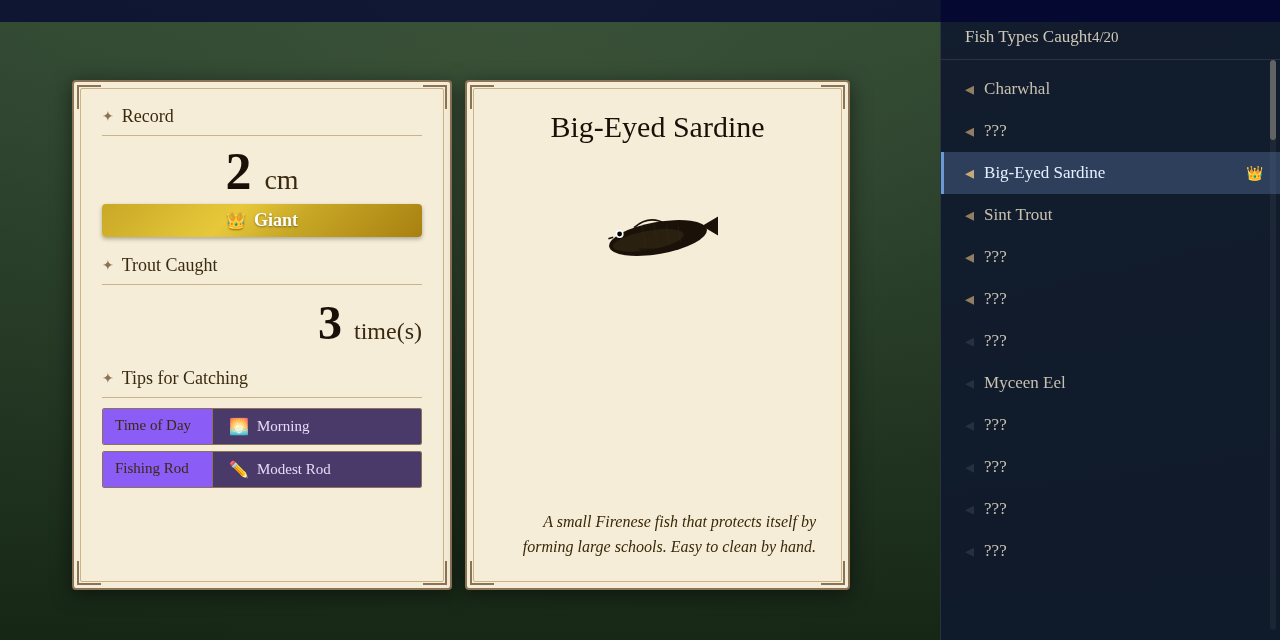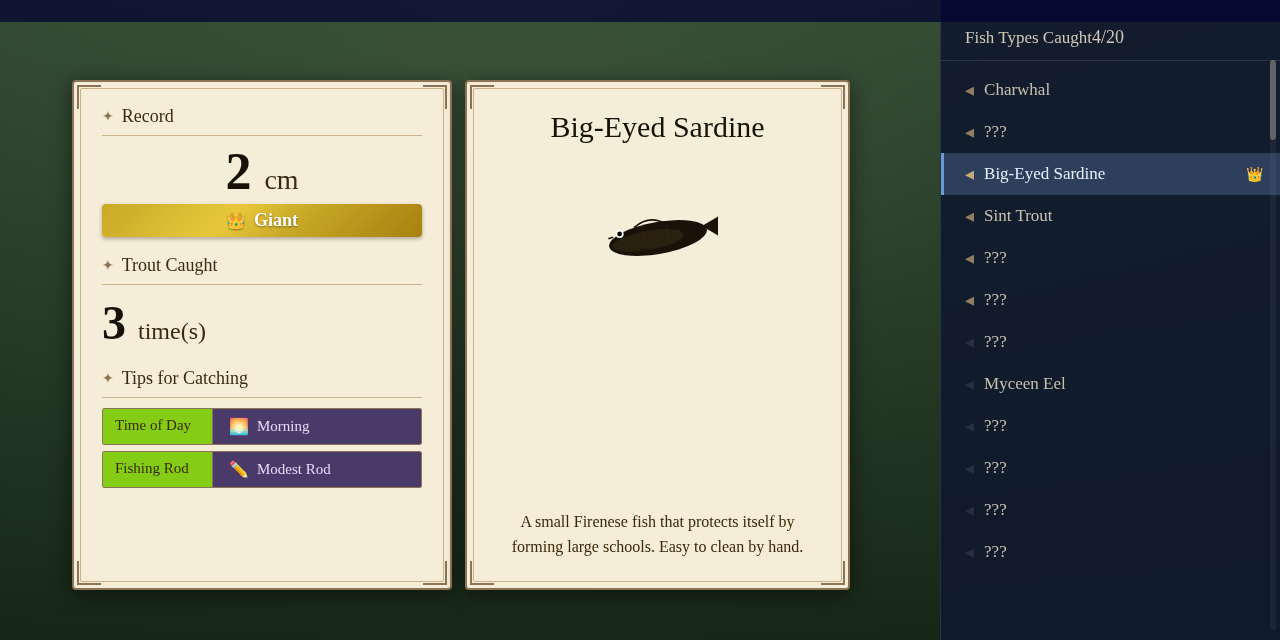--- a/index.html
+++ b/index.html
@@ -126,21 +126,21 @@
 
     .crown-icon {
       font-size: 16px;
     }
 
     .times-caught-section {
       margin-bottom: 18px;
     }
 
     .times-value {
-      text-align: left;
+      text-align: right;
       font-size: 48px;
       color: #1a1008;
       font-weight: bold;
       margin: 6px 0 18px;
     }
 
     .times-unit {
       font-size: 24px;
       font-weight: normal;
       color: #3a2a10;
@@ -158,21 +158,21 @@
     }
 
     .tip-row {
       display: flex;
       border: 1px solid #8b7355;
       border-radius: 2px;
       overflow: hidden;
     }
 
     .tip-label {
-      background: #84cc16;
+      background: #8b5cf6;
       padding: 8px 12px;
       font-size: 15px;
       color: #3a2a10;
       width: 110px;
       flex-shrink: 0;
       border-right: 1px solid #8b7355;
     }
 
     .tip-value {
       background: #4a3a6a;
@@ -228,23 +228,24 @@
       height: 120px;
       display: flex;
       align-items: center;
       justify-content: center;
       margin: 10px 0 30px;
     }
 
     .fish-description {
       font-size: 16px;
       color: #3a2808;
-      text-align: center;
+      text-align: right;
       line-height: 1.6;
       margin-top: auto;
+      font-style: italic;
     }
 
     
     .fish-list-panel {
       position: absolute;
       right: 0;
       top: 0;
       bottom: 0;
       width: 340px;
       background: rgba(15, 25, 45, 0.92);
@@ -259,21 +260,21 @@
       align-items: center;
       padding: 12px 24px;
       color: #d0c8b8;
       font-size: 17px;
       border-bottom: 1px solid rgba(255,255,255,0.1);
       margin-bottom: 8px;
     }
 
     .fish-count {
       color: #d0c8b8;
-      font-size: 18px;
+      font-size: 15px;
     }
 
     .scrollbar {
       position: absolute;
       right: 4px;
       top: 60px;
       bottom: 10px;
       width: 6px;
       background: rgba(255,255,255,0.05);
       border-radius: 3px;

